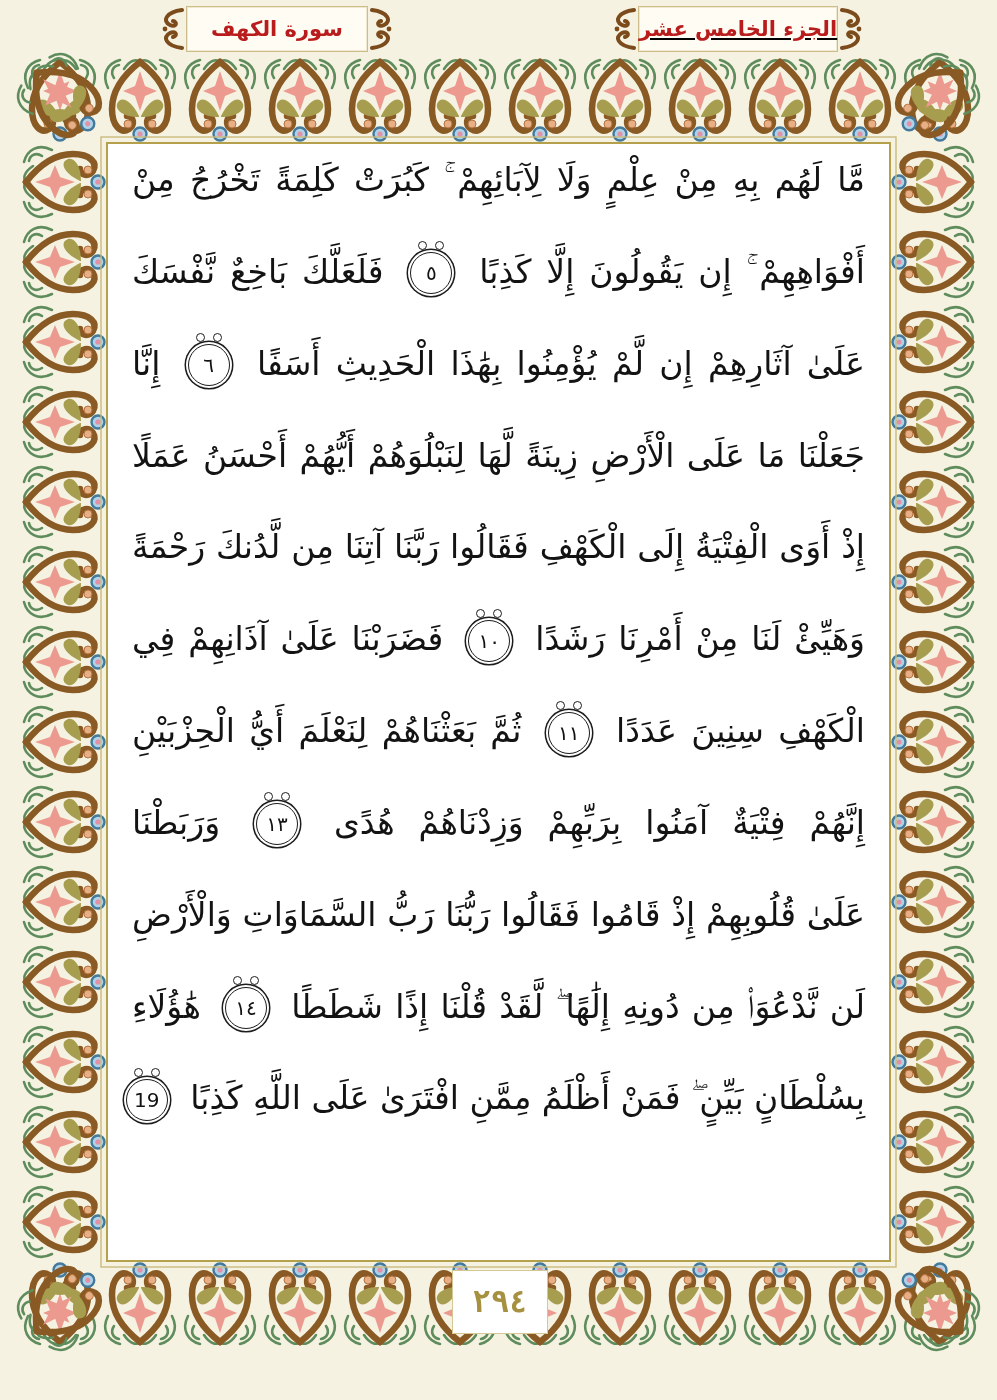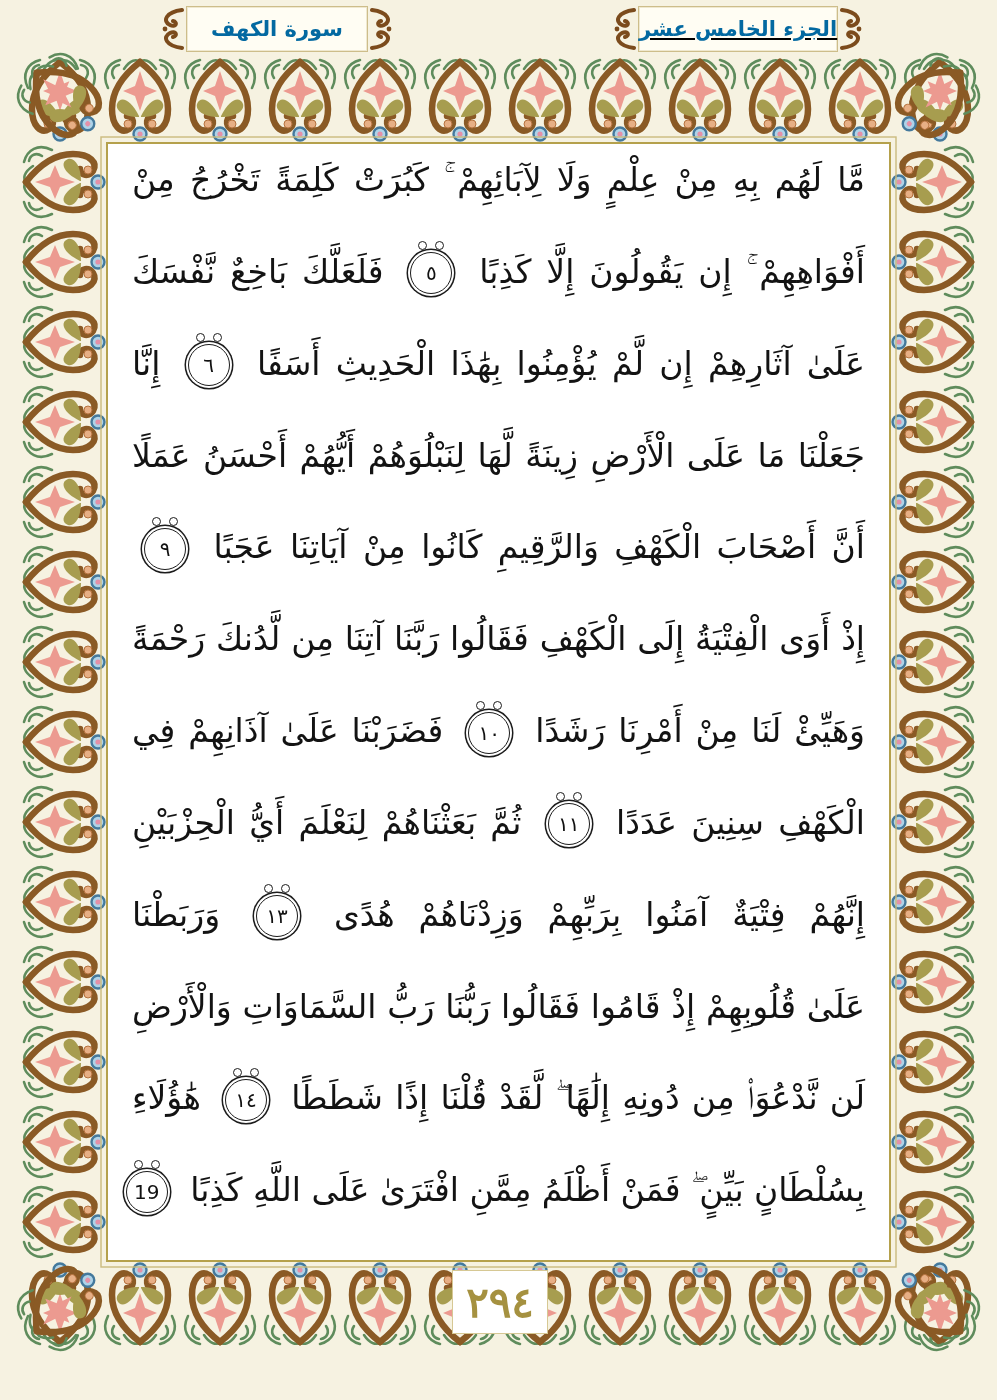--- a/index.html
+++ b/index.html
@@ -20,21 +20,21 @@
     position:absolute;top:6px;height:46px;
     display:flex;align-items:stretch;gap:2px;
   }
   .cartouche .cbox{
     flex:1;background:#fffdf3;
     border:1.5px solid #cdbd8a;
     display:flex;align-items:center;justify-content:center;
     box-shadow:0 0 0 1px #efe8cf inset;
   }
   .cartouche .cbox span{
-    color:#0369a1;font-size:21px;font-weight:bold;
+    color:#b91c1c;font-size:21px;font-weight:bold;
     direction:rtl;white-space:nowrap;
     font-family:"DejaVu Sans", sans-serif;
   }
   .bracket{flex:0 0 26px;}
   .bracket.flip svg{transform:scaleX(-1);}
 
   
   .textarea{
     position:absolute;left:108px;top:144px;width:781px;height:972px;
     box-sizing:border-box;padding:12px 24px 10px 24px;
@@ -71,22 +71,22 @@
   .vnum::before{left:7px;}
   .vnum::after{right:7px;}
 
   
   .pagenum-box{
     position:absolute;left:452px;top:1270px;width:94px;height:62px;
     background:#ffffff;border:1.5px solid #d6c894;
     display:flex;align-items:center;justify-content:center;
   }
   .pagenum-box span{
-    color:#a59140;font-size:42px;font-weight:bold;
-    font-family:Liberation Serif, serif;
+    color:#a59140;font-size:31px;font-weight:bold;
+    font-family:Liberation Mono, monospace;
   }
 </style>
 </head>
 <body>
 
 <div class="page">
 
   <svg class="border-art" viewBox="0 0 997 1400" xmlns="http://www.w3.org/2000/svg">
     <defs>
       <g id="motif">
@@ -197,21 +197,20 @@
           <circle cx="7" cy="23" r="2.4" fill="#7b4b1c"></circle>
         </svg>
     </span>
   </div>
 
   <div class="textarea">
       <div class="line"><span class="txt">مَّا لَهُم بِهِ مِنْ عِلْمٍ وَلَا لِآبَائِهِمْ ۚ كَبُرَتْ كَلِمَةً تَخْرُجُ مِنْ</span> </div>
       <div class="line"><span class="txt">أَفْوَاهِهِمْ ۚ إِن يَقُولُونَ إِلَّا كَذِبًا</span> <span class="vnum">٥</span> <span class="txt">فَلَعَلَّكَ بَاخِعٌ نَّفْسَكَ</span> </div>
       <div class="line"><span class="txt">عَلَىٰ آثَارِهِمْ إِن لَّمْ يُؤْمِنُوا بِهَٰذَا الْحَدِيثِ أَسَفًا</span> <span class="vnum">٦</span> <span class="txt">إِنَّا</span> </div>
       <div class="line"><span class="txt">جَعَلْنَا مَا عَلَى الْأَرْضِ زِينَةً لَّهَا لِنَبْلُوَهُمْ أَيُّهُمْ أَحْسَنُ عَمَلًا</span> </div>
-      <div class="line"><span class="txt">أَنَّ أَصْحَابَ الْكَهْفِ وَالرَّقِيمِ كَانُوا مِنْ آيَاتِنَا عَجَبًا</span> <span class="vnum">٩</span> </div>
       <div class="line"><span class="txt">إِذْ أَوَى الْفِتْيَةُ إِلَى الْكَهْفِ فَقَالُوا رَبَّنَا آتِنَا مِن لَّدُنكَ رَحْمَةً</span> </div>
       <div class="line"><span class="txt">وَهَيِّئْ لَنَا مِنْ أَمْرِنَا رَشَدًا</span> <span class="vnum">١٠</span> <span class="txt">فَضَرَبْنَا عَلَىٰ آذَانِهِمْ فِي</span> </div>
       <div class="line"><span class="txt">الْكَهْفِ سِنِينَ عَدَدًا</span> <span class="vnum">١١</span> <span class="txt">ثُمَّ بَعَثْنَاهُمْ لِنَعْلَمَ أَيُّ الْحِزْبَيْنِ</span> </div>
       <div class="line"><span class="txt">إِنَّهُمْ فِتْيَةٌ آمَنُوا بِرَبِّهِمْ وَزِدْنَاهُمْ هُدًى</span> <span class="vnum">١٣</span> <span class="txt">وَرَبَطْنَا</span> </div>
       <div class="line"><span class="txt">عَلَىٰ قُلُوبِهِمْ إِذْ قَامُوا فَقَالُوا رَبُّنَا رَبُّ السَّمَاوَاتِ وَالْأَرْضِ</span> </div>
       <div class="line"><span class="txt">لَن نَّدْعُوَا۟ مِن دُونِهِ إِلَٰهًا ۖ لَّقَدْ قُلْنَا إِذًا شَطَطًا</span> <span class="vnum">١٤</span> <span class="txt">هَٰؤُلَاءِ</span> </div>
       <div class="line"><span class="txt">بِسُلْطَانٍ بَيِّنٍ ۖ فَمَنْ أَظْلَمُ مِمَّنِ افْتَرَىٰ عَلَى اللَّهِ كَذِبًا</span> <span class="vnum">19</span> </div>
     </div>
 
   <div class="pagenum-box">

